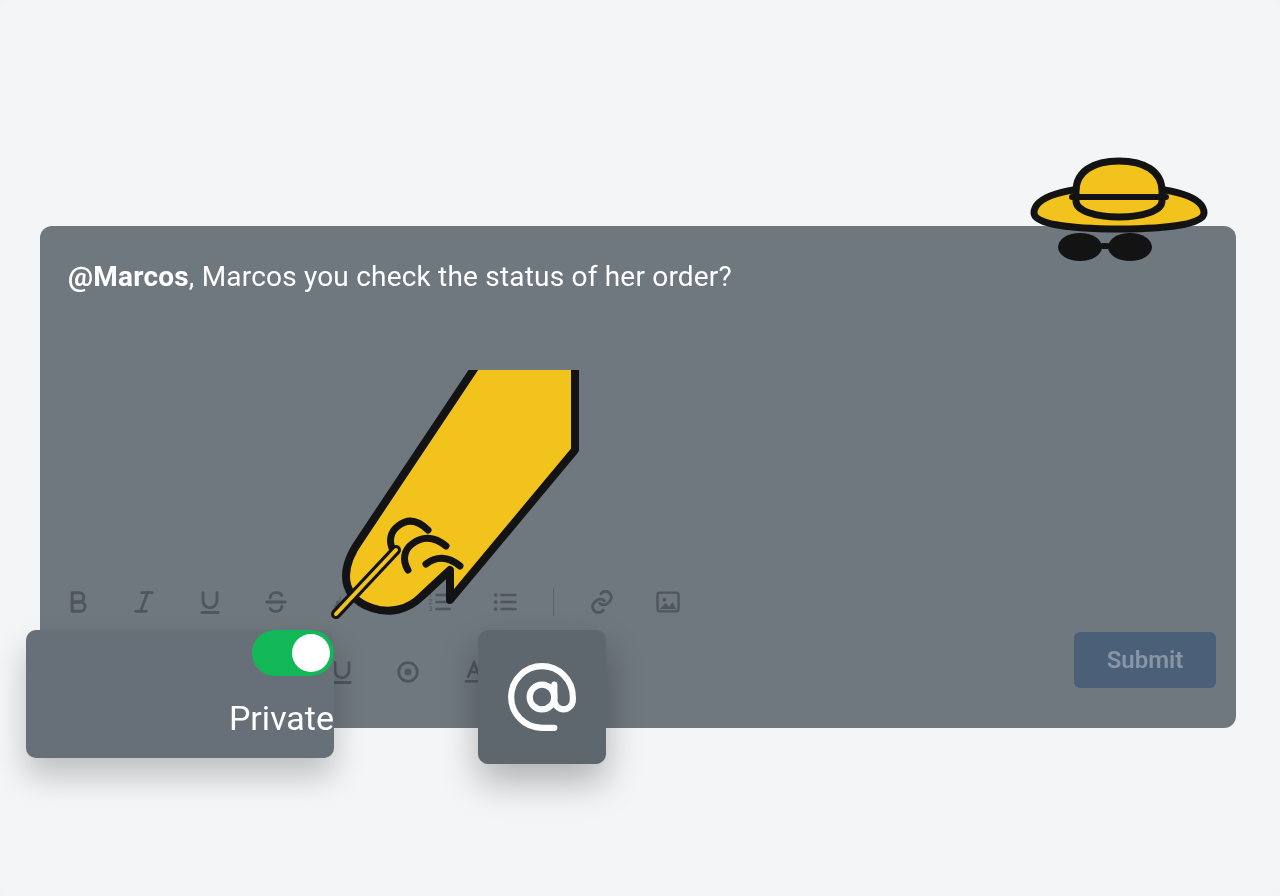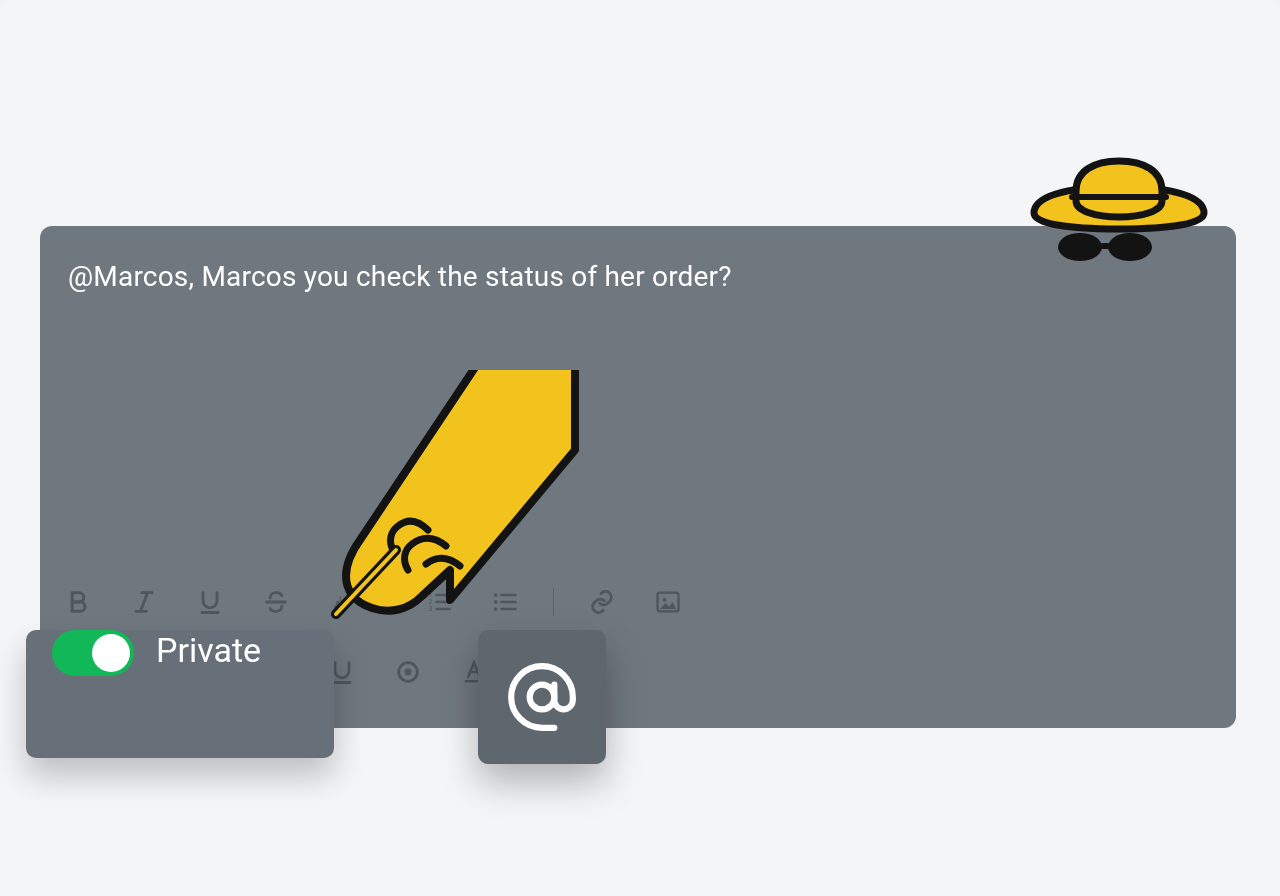--- a/index.html
+++ b/index.html
@@ -30,21 +30,21 @@
     border-radius: 12px;
   }
 
   .message-line {
     position: absolute;
     left: 28px; top: 34px;
     color: #fff;
     font-size: 28px;
     letter-spacing: .2px;
   }
-  .message-line .mention { font-weight: 400; }
+  .message-line .mention { font-weight: 700; }
 
   .toolbar {
     position: absolute;
     left: 16px; top: 346px;
     height: 60px;
     display: flex; align-items: center;
     gap: 22px;
   }
   .tb-btn {
     width: 44px; height: 44px;
@@ -82,23 +82,24 @@
     opacity: .9;
   }
 
   .private-popover {
     position: absolute;
     left: 26px; top: 630px;
     width: 308px; height: 128px;
     background: #677078;
     border-radius: 10px;
     box-shadow: 0 18px 32px rgba(0,0,0,.22);
-    display: flex; align-items: flex-start;
+    display: flex; align-items: flex-end;
     padding-left: 26px;
     gap: 22px;
+    flex-direction: column;
   }
   .toggle {
     position: relative;
     width: 82px; height: 46px;
     background: #12b757;
     border-radius: 23px;
     cursor: pointer;
   }
   .toggle .knob {
     position: absolute;
@@ -241,20 +242,21 @@
           </svg>
       </div>
       <div class="tb-btn">
         <svg class="tb-icon" width="28" height="28" viewBox="0 0 24 24" fill="none" stroke="currentColor" stroke-width="2.2" stroke-linecap="round">
             <circle cx="12" cy="12" r="4"></circle>
             <path d="M16 8v5a3 3 0 0 0 6 0v-1A10 10 0 1 0 12 22h4"></path>
           </svg>
       </div>
     </div>
 
+    <div class="submit-btn">Submit</div>
   </div>
 
   <div class="private-popover">
     <div class="toggle">
       <div class="knob"></div>
     </div>
     <div class="private-label">Private</div>
   </div>
 
   <div class="mention-popover">

